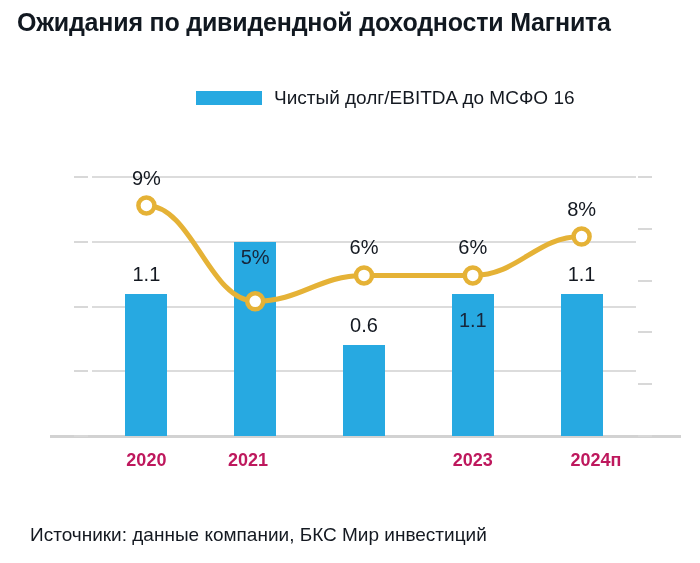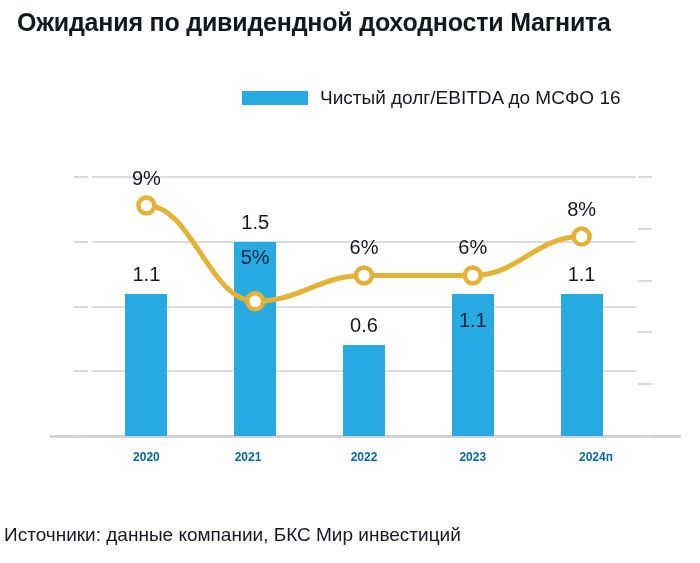--- a/index.html
+++ b/index.html
@@ -43,21 +43,21 @@
     width: 460px;
     height: 72px;
   }
   .legend-row {
     position: absolute;
     left: 0;
     height: 28px;
     display: flex;
     align-items: center;
   }
-  .legend-row.r1 { top: 2px; margin-left: 46px; }
+  .legend-row.r1 { top: 2px; }
   .legend-row.r2 { top: 44px; }
   .swatch-bar {
     width: 66px;
     height: 14px;
     background: #27A9E1;
     margin-right: 12px;
     flex: none;
   }
   .swatch-line {
     width: 66px;
@@ -154,31 +154,31 @@
   .xlabels {
     position: absolute;
     left: 92px;
     top: 450px;
     width: 544px;
     height: 30px;
   }
   .xlabel {
     position: absolute;
     top: 0;
-    font-size: 12px;
+    font-size: 18px;
     font-weight: bold;
-    color: #0369a1;
+    color: #be185d;
     text-align: center;
     white-space: nowrap;
   }
 
   
   .source {
     position: absolute;
-    left: 4px;
+    left: 30px;
     top: 524px;
     font-size: 19px;
     color: #141921;
     white-space: nowrap;
   }
 </style>
 </head>
 <body>
 
 <div id="root">
@@ -205,21 +205,20 @@
       <div class="tick-left" style="top: -1px;"></div>
       <div class="tick-right" style="top: 258px;"></div>
       <div class="tick-right" style="top: 206.2px;"></div>
       <div class="tick-right" style="top: 154.4px;"></div>
       <div class="tick-right" style="top: 102.6px;"></div>
       <div class="tick-right" style="top: 50.8px;"></div>
       <div class="tick-right" style="top: -1px;"></div>
       <div class="bar" style="left: 33.4px; height: 142.45px; background: rgb(39, 169, 225);"></div>
       <div class="dlabel" style="left: 14.4px; width: 80px; top: 86.55px;">1.1</div>
       <div class="bar" style="left: 142.2px; height: 194.25px; background: rgb(39, 169, 225);"></div>
-      <div class="dlabel" style="left: 123.2px; width: 80px; top: 34.75px;">1.5</div>
       <div class="bar" style="left: 251px; height: 90.65px; background: rgb(39, 169, 225);"></div>
       <div class="dlabel" style="left: 232px; width: 80px; top: 138.35px;">0.6</div>
       <div class="bar" style="left: 359.8px; height: 142.45px; background: rgb(39, 169, 225);"></div>
       <div class="dlabel inbar" style="left: 340.8px; width: 80px; top: 132.55px;">1.1</div>
       <div class="bar" style="left: 468.6px; height: 142.45px; background: rgb(39, 169, 225);"></div>
       <div class="dlabel" style="left: 449.6px; width: 80px; top: 86.55px;">1.1</div>
       <svg class="lineSvg" viewBox="0 -40 544 310">
         <path d="M 54.4 28.49000000000001 C 100.09599999999999 28.49000000000001, 117.50399999999999 124.32, 163.2 124.32 C 208.896 124.32, 226.304 98.41999999999999, 272 98.41999999999999 C 317.69599999999997 98.41999999999999, 335.104 98.41999999999999, 380.79999999999995 98.41999999999999 C 426.496 98.41999999999999, 443.90399999999994 59.56999999999999, 489.59999999999997 59.56999999999999" fill="none" stroke="#E5B236" stroke-width="5" stroke-linecap="round" stroke-linejoin="round"></path>
         <circle cx="54.4" cy="28.49000000000001" r="8" fill="#ffffff" stroke="#E5B236" stroke-width="4.5"></circle>
         <circle cx="163.2" cy="124.32" r="8" fill="#ffffff" stroke="#E5B236" stroke-width="4.5"></circle>
@@ -230,20 +229,19 @@
       <div class="dlabel" style="left: 14.4px; width: 80px; top: -9.51px;">9%</div>
       <div class="dlabel inbar" style="left: 123.2px; width: 80px; top: 70.32px;">5%</div>
       <div class="dlabel" style="left: 232px; width: 80px; top: 60.42px;">6%</div>
       <div class="dlabel" style="left: 340.8px; width: 80px; top: 60.42px;">6%</div>
       <div class="dlabel" style="left: 449.6px; width: 80px; top: 21.57px;">8%</div>
     </div>
 
   <div class="xlabels" id="xlabels">
       <div class="xlabel" style="left: 4.4px; width: 100px;">2020</div>
       <div class="xlabel" style="left: 106px; width: 100px;">2021</div>
-      <div class="xlabel" style="left: 222px; width: 100px;">2022</div>
       <div class="xlabel" style="left: 330.8px; width: 100px;">2023</div>
       <div class="xlabel" style="left: 454px; width: 100px;">2024п</div>
     </div>
 
   <div class="source">Источники: данные компании, БКС Мир инвестиций</div>
 
 </div>
 
 </body></html>

